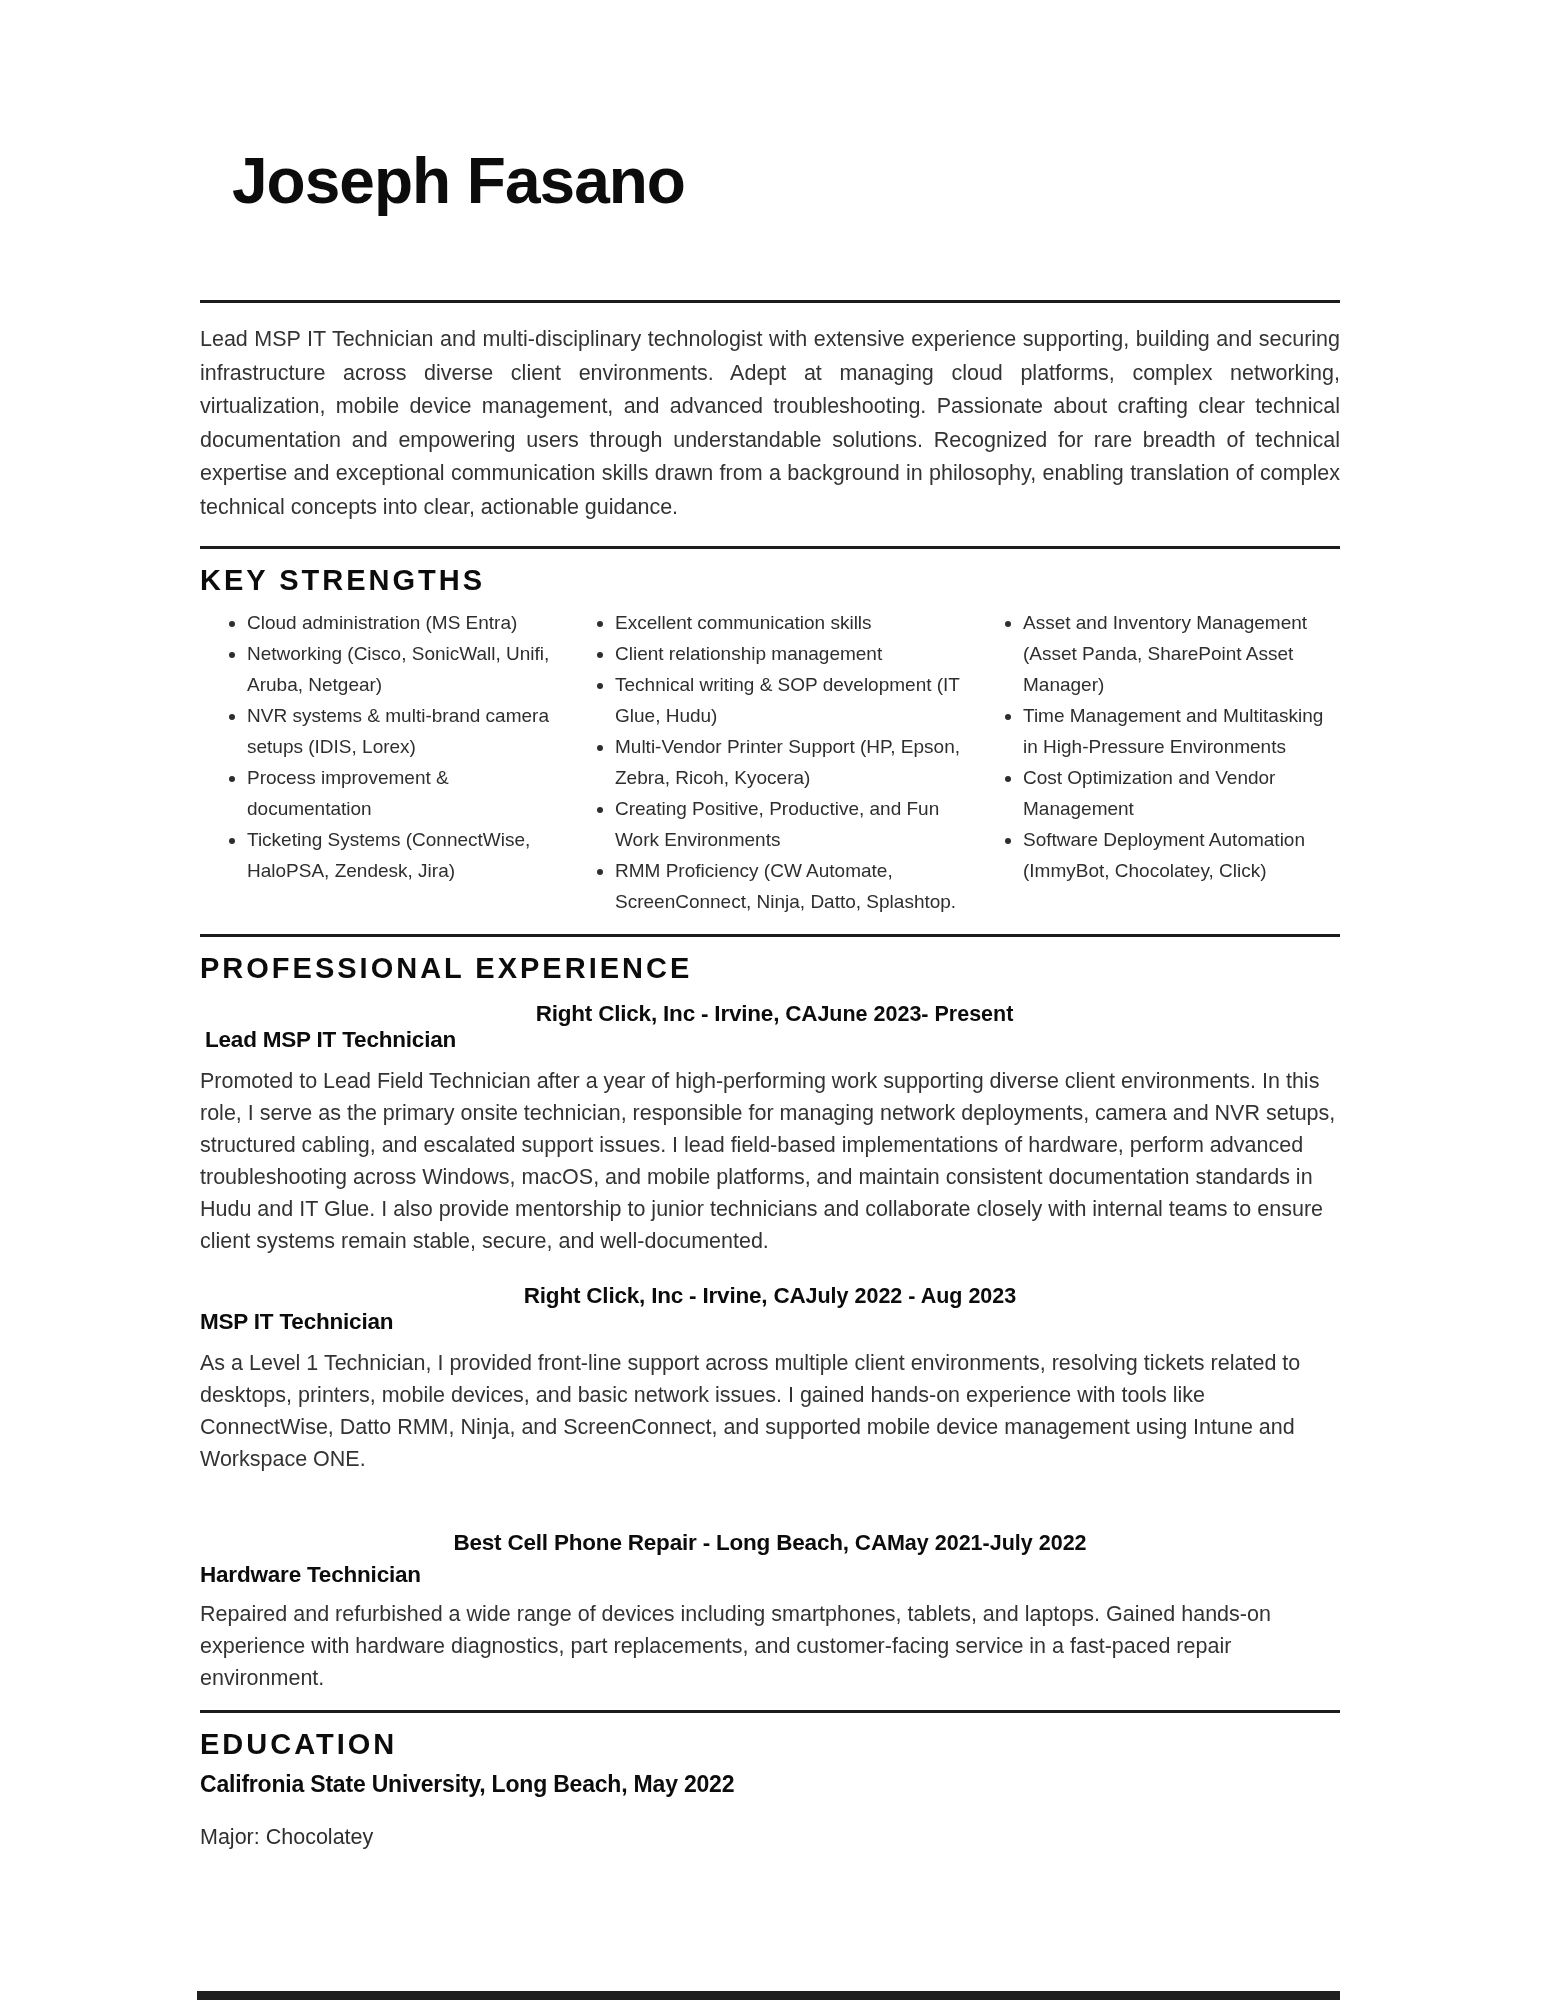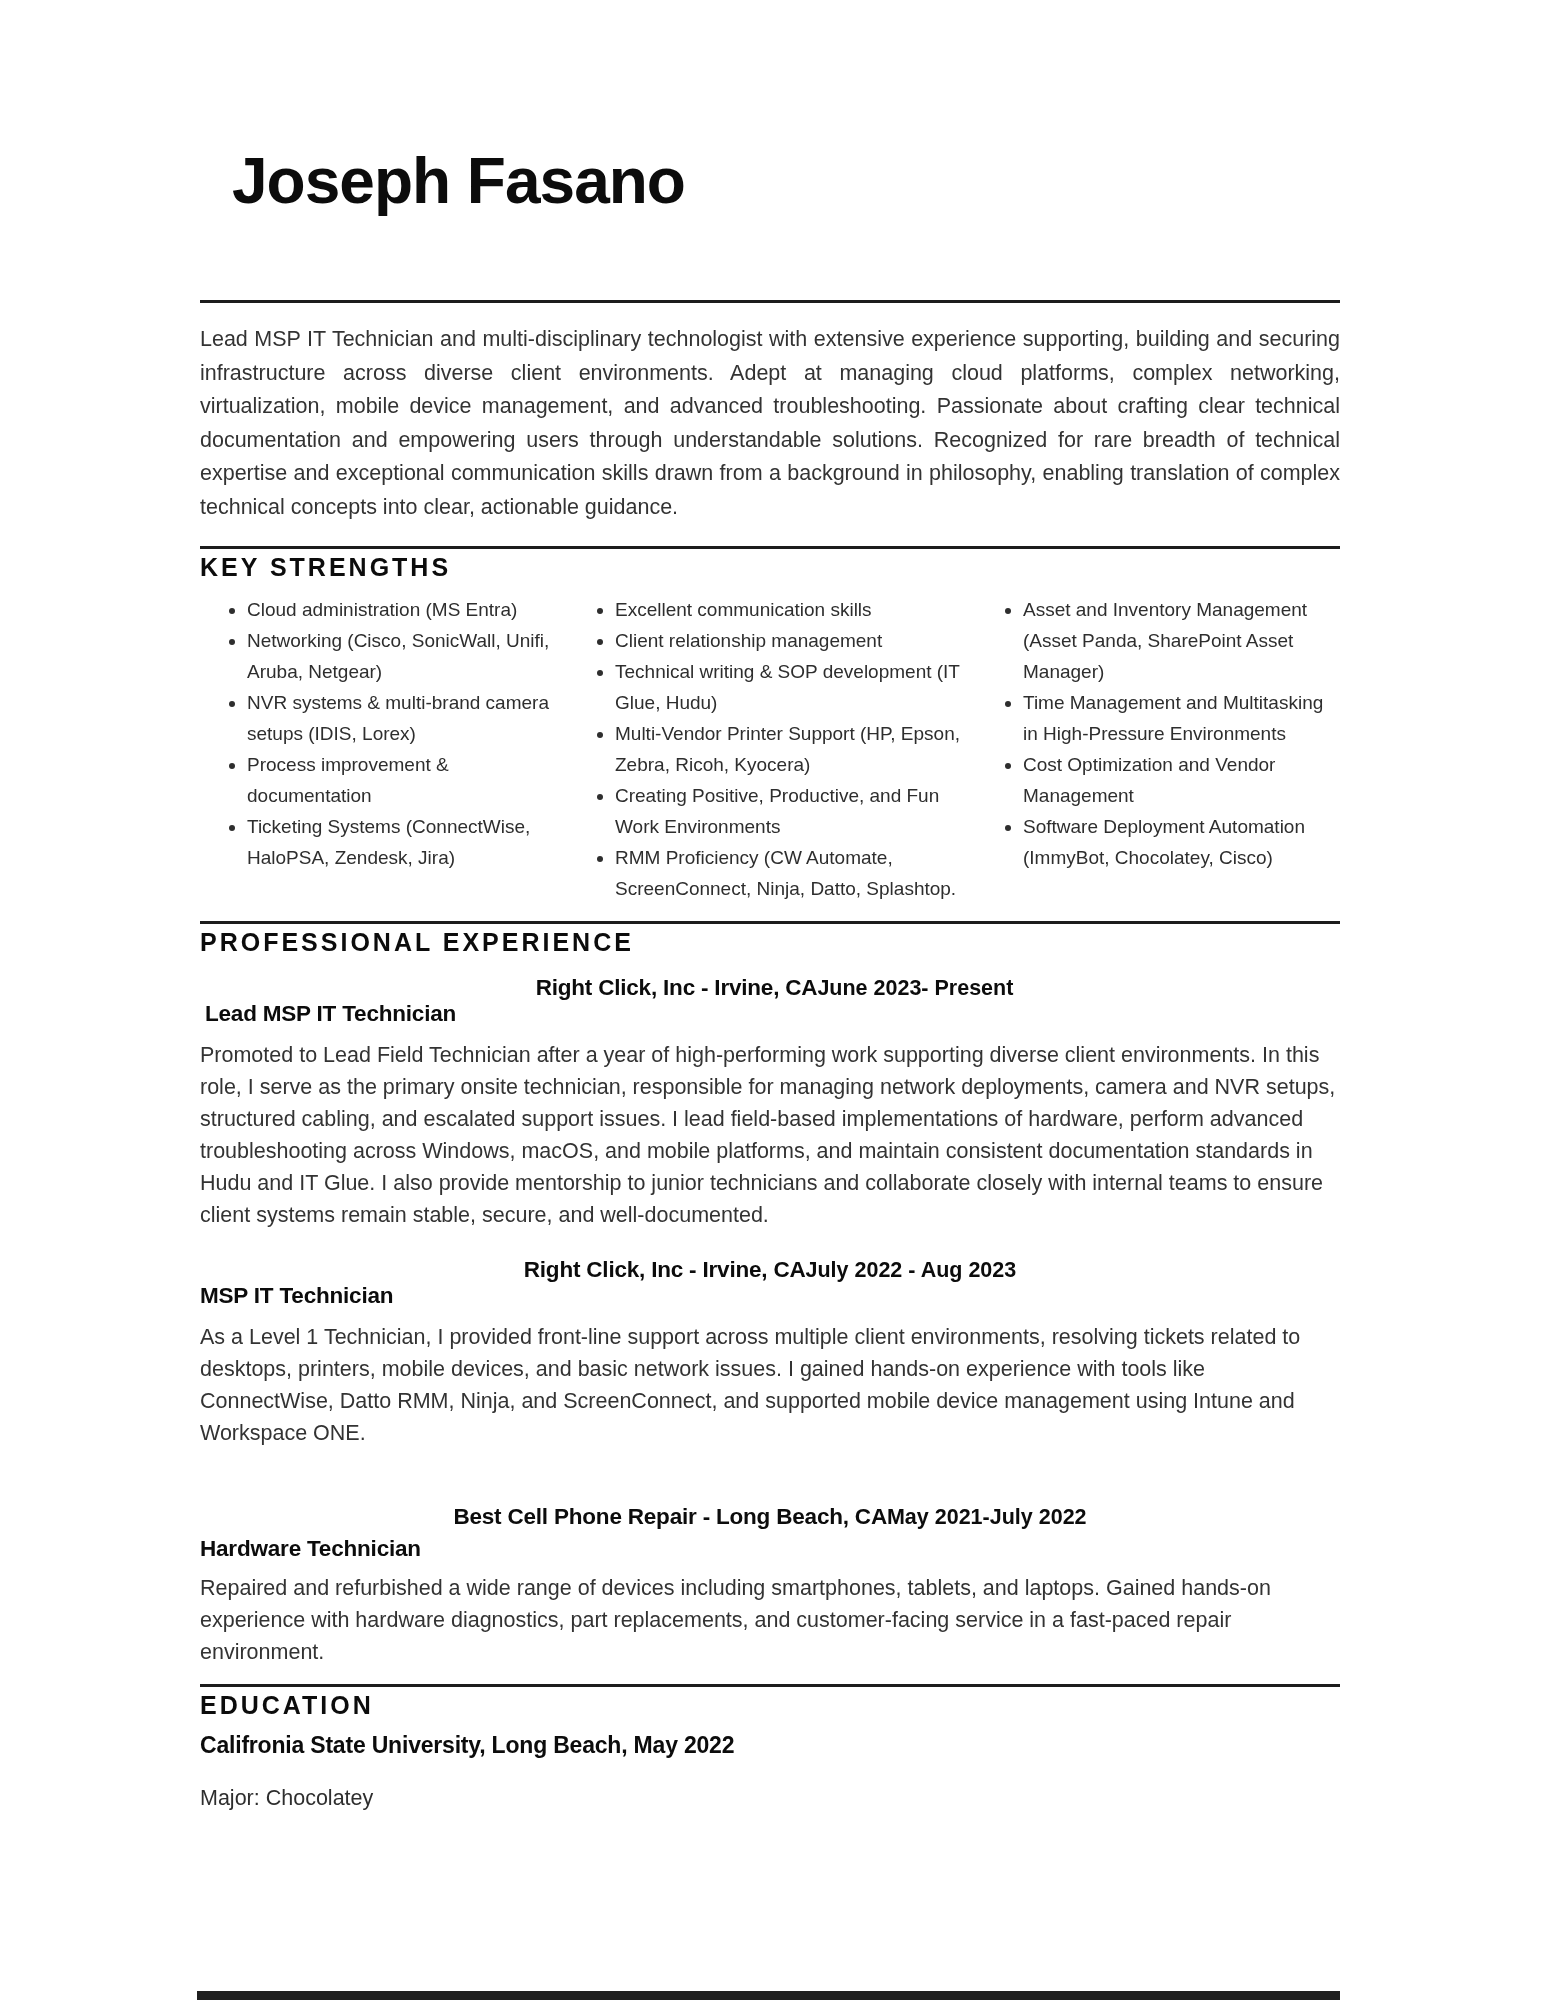--- a/index.html
+++ b/index.html
@@ -38,22 +38,22 @@
 
   p.summary {
     margin-top: 20px;
     font-size: 21.5px;
     line-height: 33.5px;
     text-align: justify;
     color: #333333;
   }
 
   h2.section-heading {
-    margin-top: 4px;
-    font-size: 25px;
+    margin-top: 17px;
+    font-size: 29px;
     line-height: 28px;
     font-weight: 700;
     letter-spacing: 3px;
     color: #0c0c0c;
   }
 
   .strengths-grid {
     margin-top: 13px;
     display: grid;
     grid-template-columns: 368px 408px 1fr;
@@ -159,21 +159,21 @@
       <li>Client relationship management</li>
       <li>Technical writing &amp; SOP development (IT Glue, Hudu)</li>
       <li>Multi-Vendor Printer Support (HP, Epson, Zebra, Ricoh, Kyocera)</li>
       <li>Creating Positive, Productive, and Fun Work Environments</li>
       <li>RMM Proficiency (CW Automate, ScreenConnect, Ninja, Datto, Splashtop.</li>
     </ul>
     <ul>
       <li>Asset and Inventory Management (Asset Panda, SharePoint Asset Manager)</li>
       <li>Time Management and Multitasking in High-Pressure Environments</li>
       <li>Cost Optimization and Vendor Management</li>
-      <li>Software Deployment Automation (ImmyBot, Chocolatey, Cisco)</li>
+      <li>Software Deployment Automation (ImmyBot, Chocolatey, Click)</li>
     </ul>
   </div>
 
   <hr class="rule rule-experience">
 
   <h2 class="section-heading">PROFESSIONAL EXPERIENCE</h2>
 
   <div class="job job-1">
     <div class="job-header">
       <span class="company">Right Click, Inc - Irvine, CA</span>

